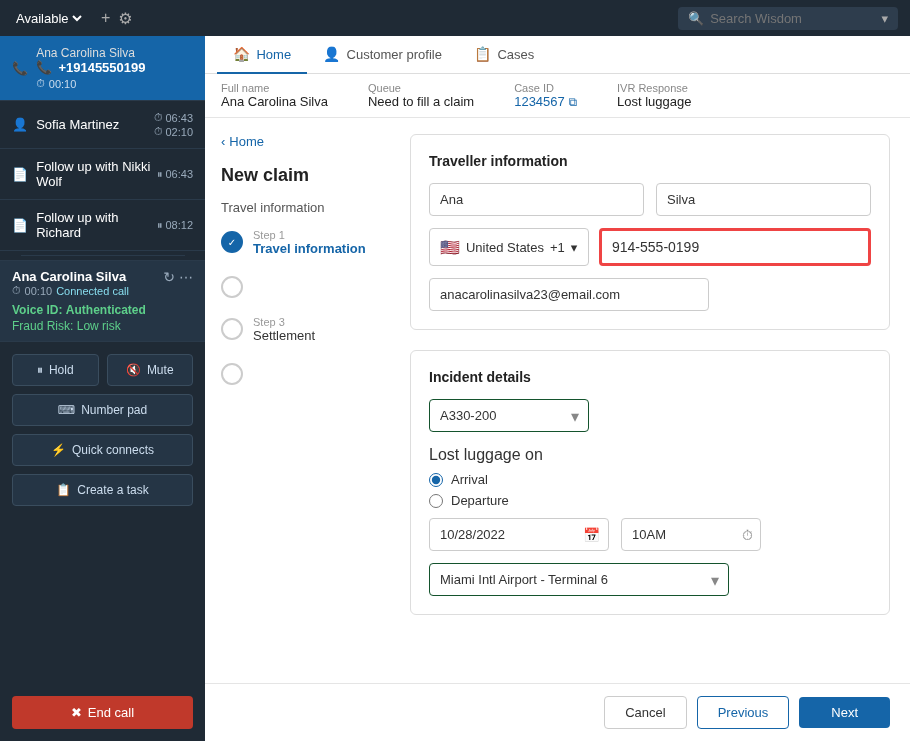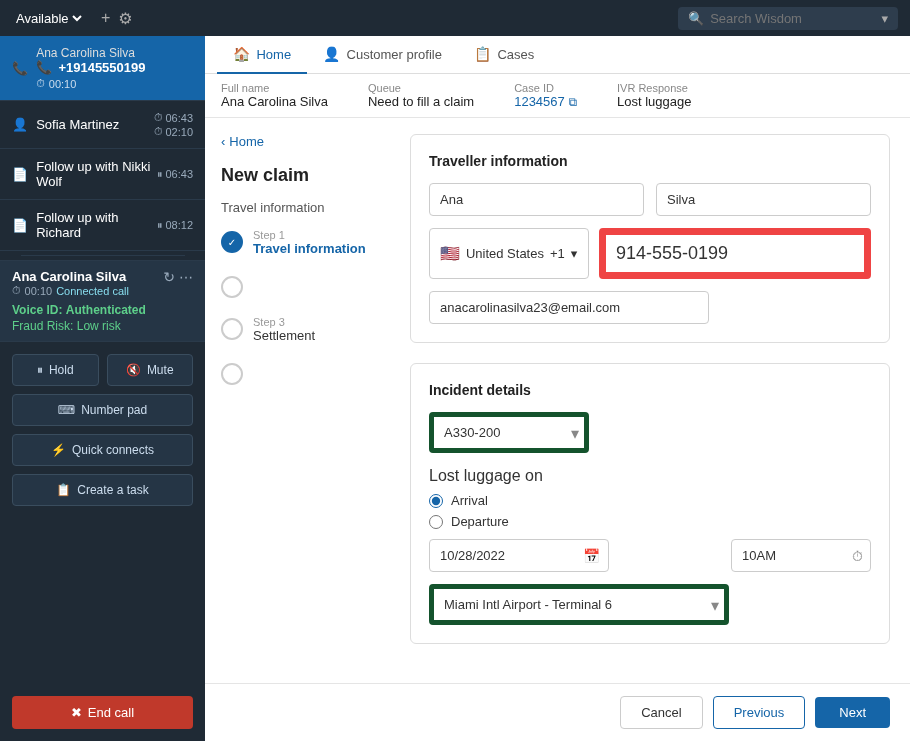--- a/index.html
+++ b/index.html
@@ -129,53 +129,53 @@
       width: 100%; padding: 8px 10px; border: 1px solid #ccc; border-radius: 4px; font-size: 13px; color: #333; outline: none; background: #fff;
     }
 
     .phone-row { display: flex; gap: 10px; margin-bottom: 12px; }
     .phone-select {
       display: flex; align-items: center; gap: 6px; border: 1px solid #ccc; border-radius: 4px; padding: 8px 10px;
       font-size: 13px; color: #333; cursor: pointer; background: #fff; flex: 0 0 160px;
     }
     .flag { font-size: 16px; }
     .phone-input-wrap { flex: 1; }
-    .phone-input-wrap input { width: 100%; padding: 8px 10px; border: 7px solid #ef4444; border-radius: 4px; font-size: 18px; color: #333; outline: none; }
+    .phone-input-wrap input { width: 100%; padding: 8px 10px; border: 3px solid #ef4444; border-radius: 4px; font-size: 14px; color: #333; outline: none; }
 
     .radio-group { margin-bottom: 10px; }
     .radio-label { font-size: 16px; color: #333; margin-bottom: 8px; }
     .radio-option { display: flex; align-items: center; gap: 8px; margin-bottom: 6px; cursor: pointer; }
     .radio-option input[type=radio] { accent-color: #1565a8; width: 14px; height: 14px; cursor: pointer; }
     .radio-option label { font-size: 13px; color: #333; cursor: pointer; }
 
-    .date-time-row { display: flex; gap: 12px; margin-bottom: 12px; justify-content: space-between; }
+    .date-time-row { display: flex; gap: 12px; margin-bottom: 12px; }
     .date-field { position: relative; flex: 1; }
     .date-field input { width: 100%; padding: 8px 32px 8px 10px; border: 1px solid #ccc; border-radius: 4px; font-size: 13px; color: #333; outline: none; }
     .date-icon { position: absolute; right: 8px; top: 50%; transform: translateY(-50%); color: #888; font-size: 14px; pointer-events: none; }
 
     .airport-select {
-      width: 100%; padding: 8px 30px 8px 10px; border: 5px solid #14532d; border-radius: 4px; font-size: 13px; color: #333; outline: none;
+      width: 100%; padding: 8px 30px 8px 10px; border: 1px solid #14532d; border-radius: 4px; font-size: 13px; color: #333; outline: none;
       appearance: none; background: #fff; cursor: pointer;
     }
     .select-wrap { position: relative; }
     .select-wrap::after { content: '▾'; position: absolute; right: 10px; top: 50%; transform: translateY(-50%); color: #888; pointer-events: none; }
 
     
     .form-footer {
       display: flex; justify-content: flex-end; align-items: center; gap: 10px; padding: 12px 20px;
       border-top: 1px solid #e5e5e5; background: #fff;
     }
     .btn-cancel {
       padding: 8px 20px; background: #fff; border: 1px solid #ccc; border-radius: 4px; font-size: 13px; color: #333; cursor: pointer;
     }
     .btn-prev {
       padding: 8px 20px; background: #fff; border: 1px solid #1565a8; border-radius: 4px; font-size: 13px; color: #1565a8; cursor: pointer;
     }
     .btn-next {
-      padding: 8px 24px; background: #1565a8; border: none; border-radius: 4px; font-size: 13px; color: #fff; cursor: pointer;
+      padding: 8px 32px; background: #1565a8; border: none; border-radius: 4px; font-size: 13px; color: #fff; cursor: pointer;
     }
 
     .connected-badge { font-size: 11px; color: #8de; }
     .divider-line { width: 80%; height: 1px; background: #2a3a4a; margin: 4px auto; }
   </style>
 </head>
 <body>
 
 <div class="top-bar">
   <div class="top-bar-status">

